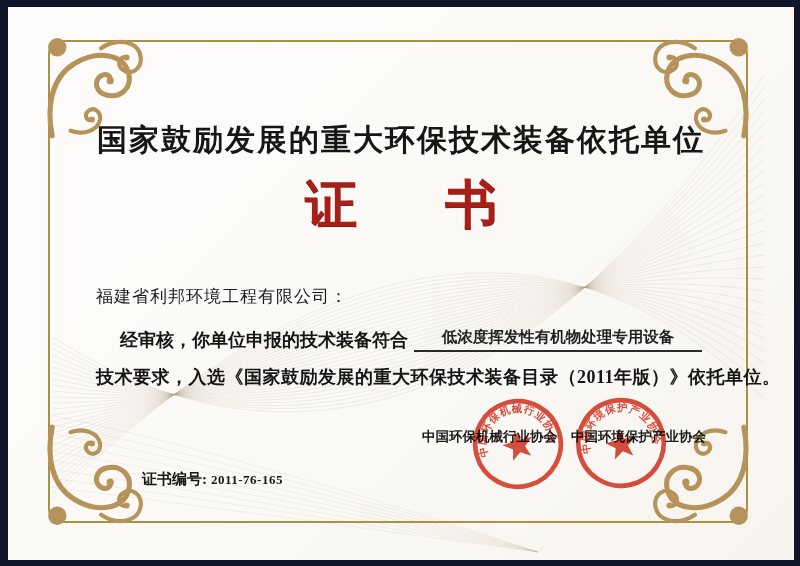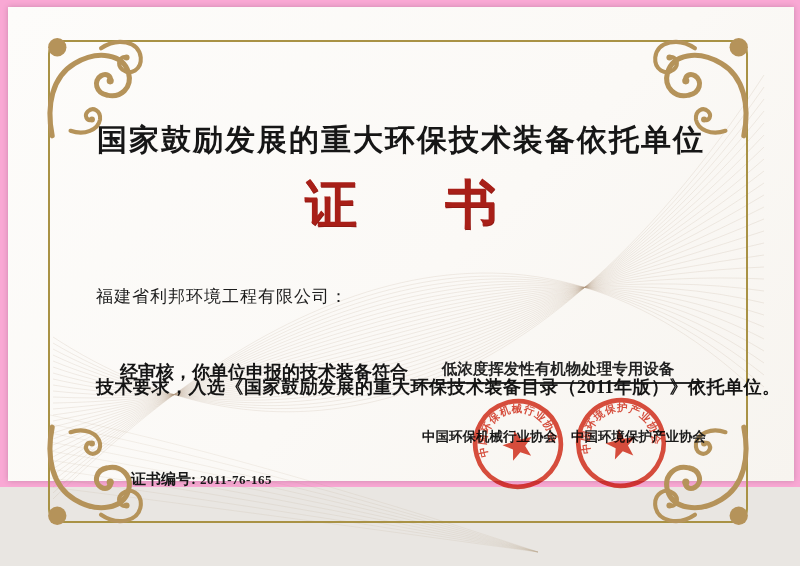--- a/index.html
+++ b/index.html
@@ -1,19 +1,19 @@
 <!DOCTYPE html>
 <html><head>
 <meta charset="utf-8">
 <style>
   * { margin:0; padding:0; box-sizing:border-box; }
   html,body { width:800px; height:566px; overflow:hidden; background:#e9e6e2; }
   body { font-family:"Liberation Serif","DejaVu Serif",serif; }
 
-  .scan { position:absolute; left:0; top:0; width:800px; height:487px; background:#f9a8d4; }
+  .scan { position:absolute; left:0; top:0; width:800px; height:566px; background:#0f172a; }
 
   .paper {
     position:absolute; left:8px; top:7px; right:6px; bottom:6px;
     background:linear-gradient(135deg,#fdfcfa 0%, #fbf9f6 55%, #f7f4ef 100%);
     box-shadow:0 0 6px rgba(0,0,0,.18);
   }
 
   
   .guilloche { position:absolute; left:0; top:0; width:800px; height:566px; pointer-events:none; }
 
@@ -46,38 +46,38 @@
     font-size:17px; font-weight:normal; color:#1c1c1c; letter-spacing:1px;
   }
 
   .body-line1 {
     position:absolute; left:112px; top:320px; white-space:nowrap;
     font-size:18px; font-weight:bold; color:#151515;
   }
   .equipment {
     display:inline-block; margin-left:6px; min-width:288px; text-align:center;
     font-size:15.5px; font-weight:bold; color:#222;
-    border-bottom:2px solid #2a2a2a; padding:0 6px 2px 6px; vertical-align:bottom;margin-top:32px;
+    border-bottom:2px solid #2a2a2a; padding:0 6px 2px 6px; vertical-align:bottom;
   }
   .body-line2 {
-    position:absolute; left:88px; top:368px; white-space:nowrap;
+    position:absolute; left:88px; top:358px; white-space:nowrap;
     font-size:18px; font-weight:bold; color:#151515; letter-spacing:0.5px;
   }
 
   .issuers {
     position:absolute; left:414px; top:421px; display:flex; gap:14px;
     font-size:13.5px; font-weight:bold; color:#1a1a1a; white-space:nowrap;
   }
   .date-line {
     position:absolute; left:487px; top:454px;
     font-size:13.5px; font-weight:bold; color:#1a1a1a; white-space:nowrap;
   }
 
   .cert-no {
-    position:absolute; left:123px; top:463px; white-space:nowrap;
+    position:absolute; left:134px; top:463px; white-space:nowrap;
     font-size:15px; font-weight:bold; color:#181818;
   }
   .cert-no .num { font-size:13px; font-weight:bold; letter-spacing:0.5px; margin-left:4px; }
 
   .seal { position:absolute; width:94px; height:94px; mix-blend-mode:multiply; opacity:.92; }
   .seal1 { left:463px; top:390px; transform:rotate(-16deg); }
   .seal2 { left:566px; top:389px; transform:rotate(-12deg); }
 </style>
 </head>
 <body>

